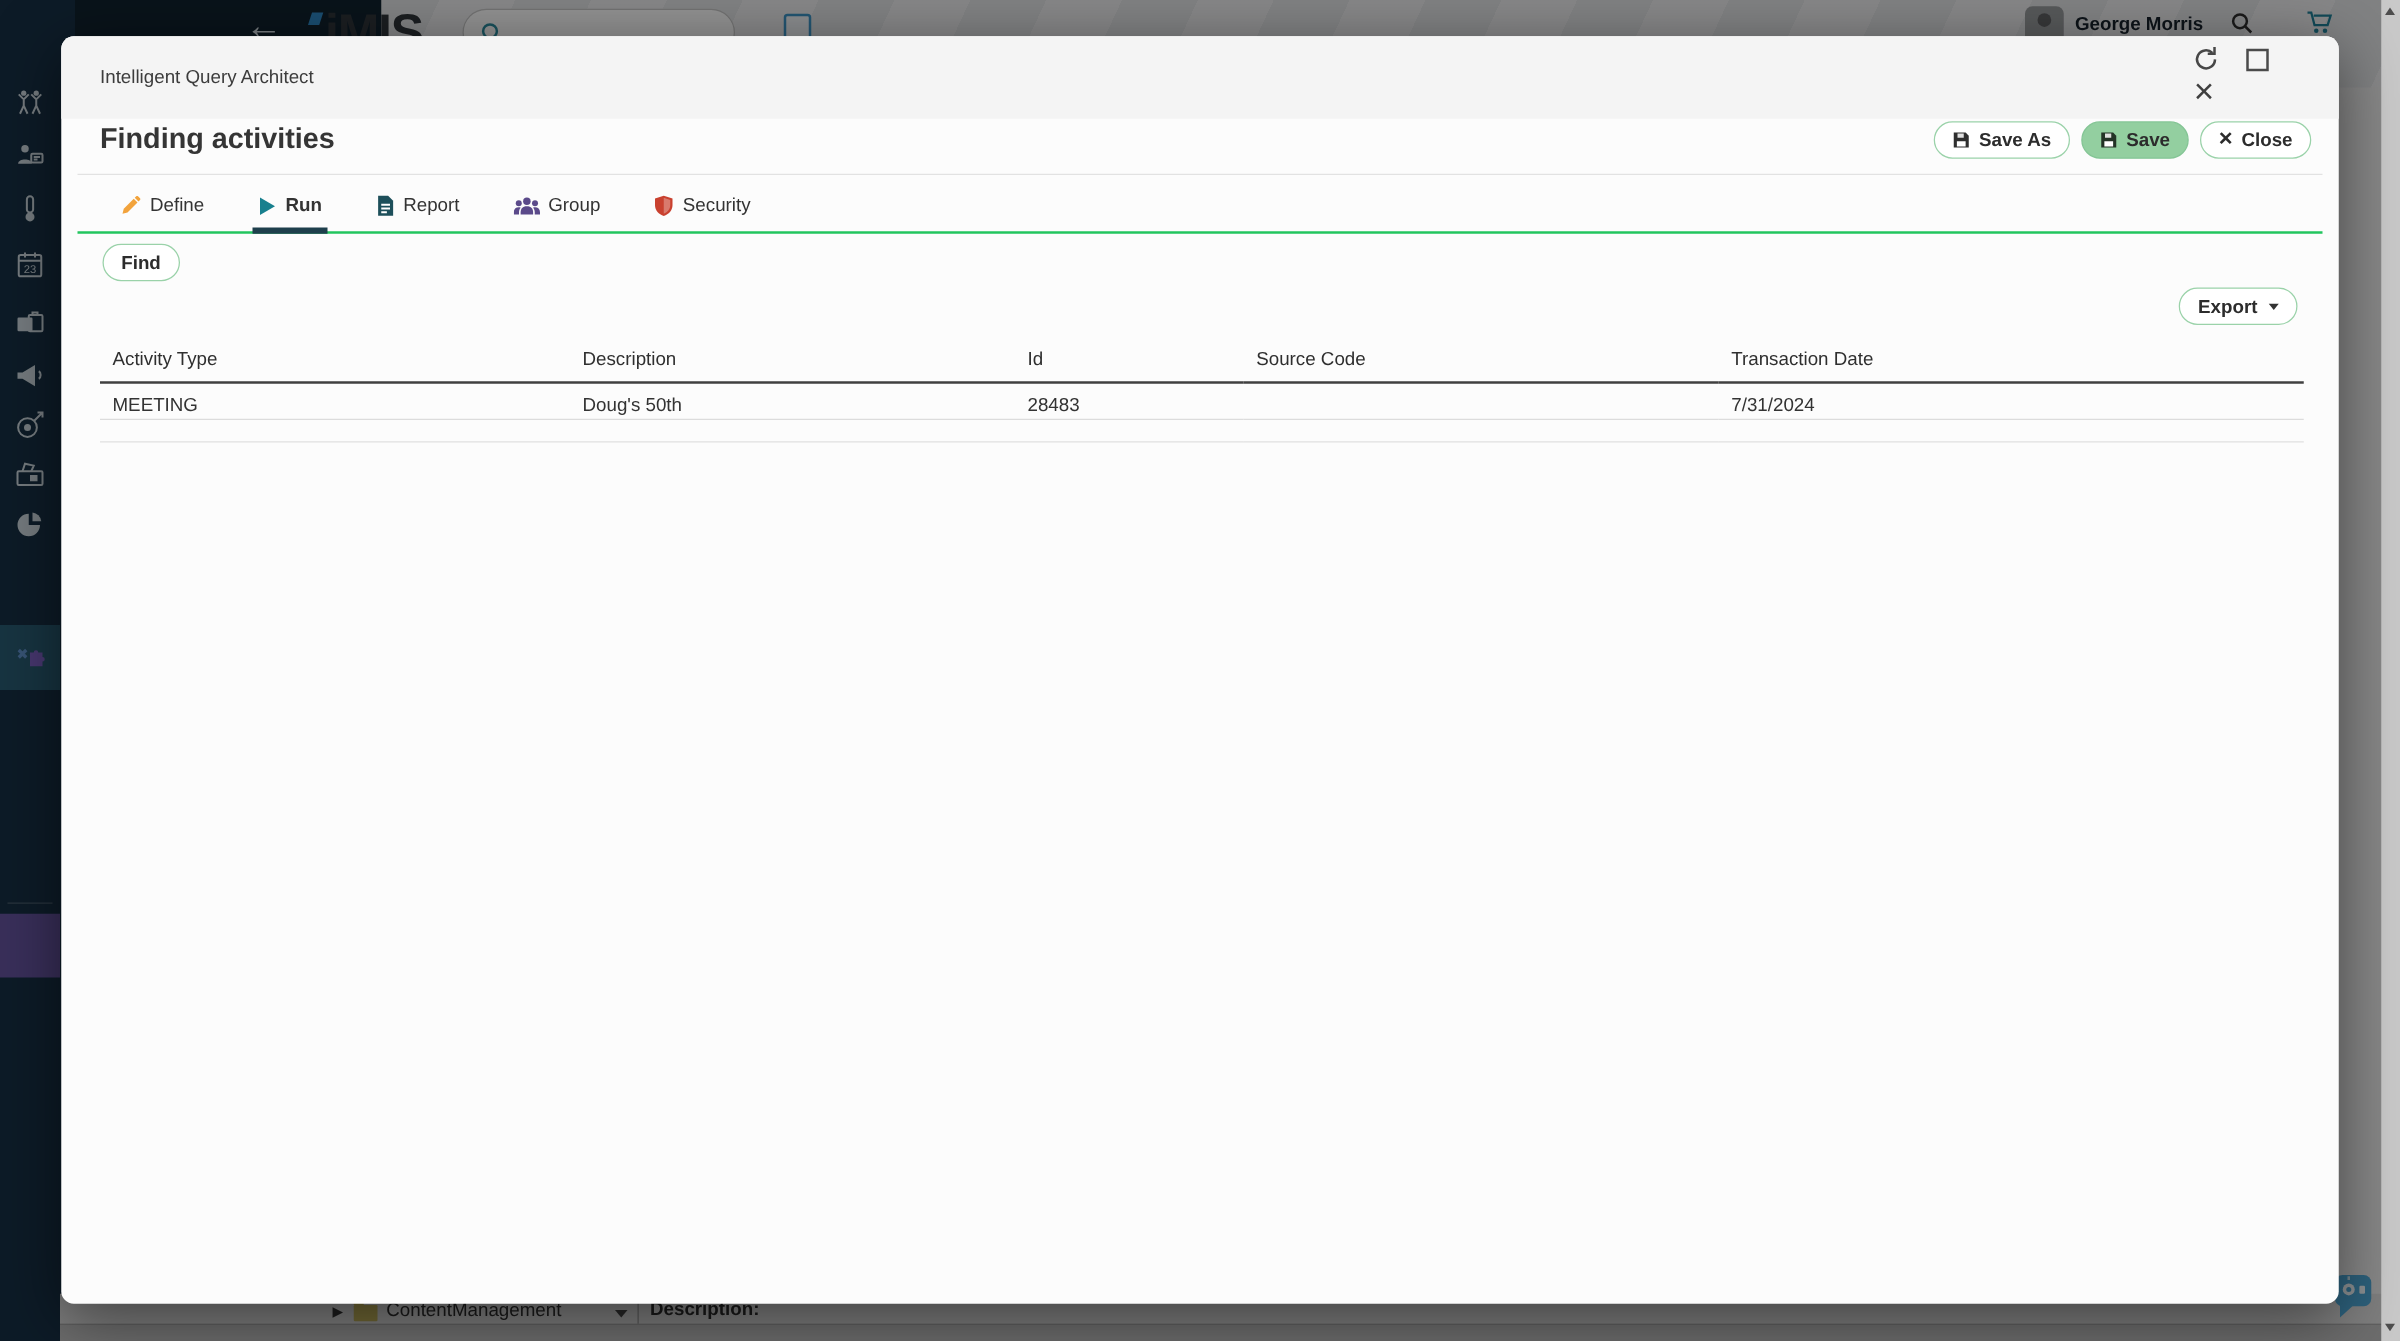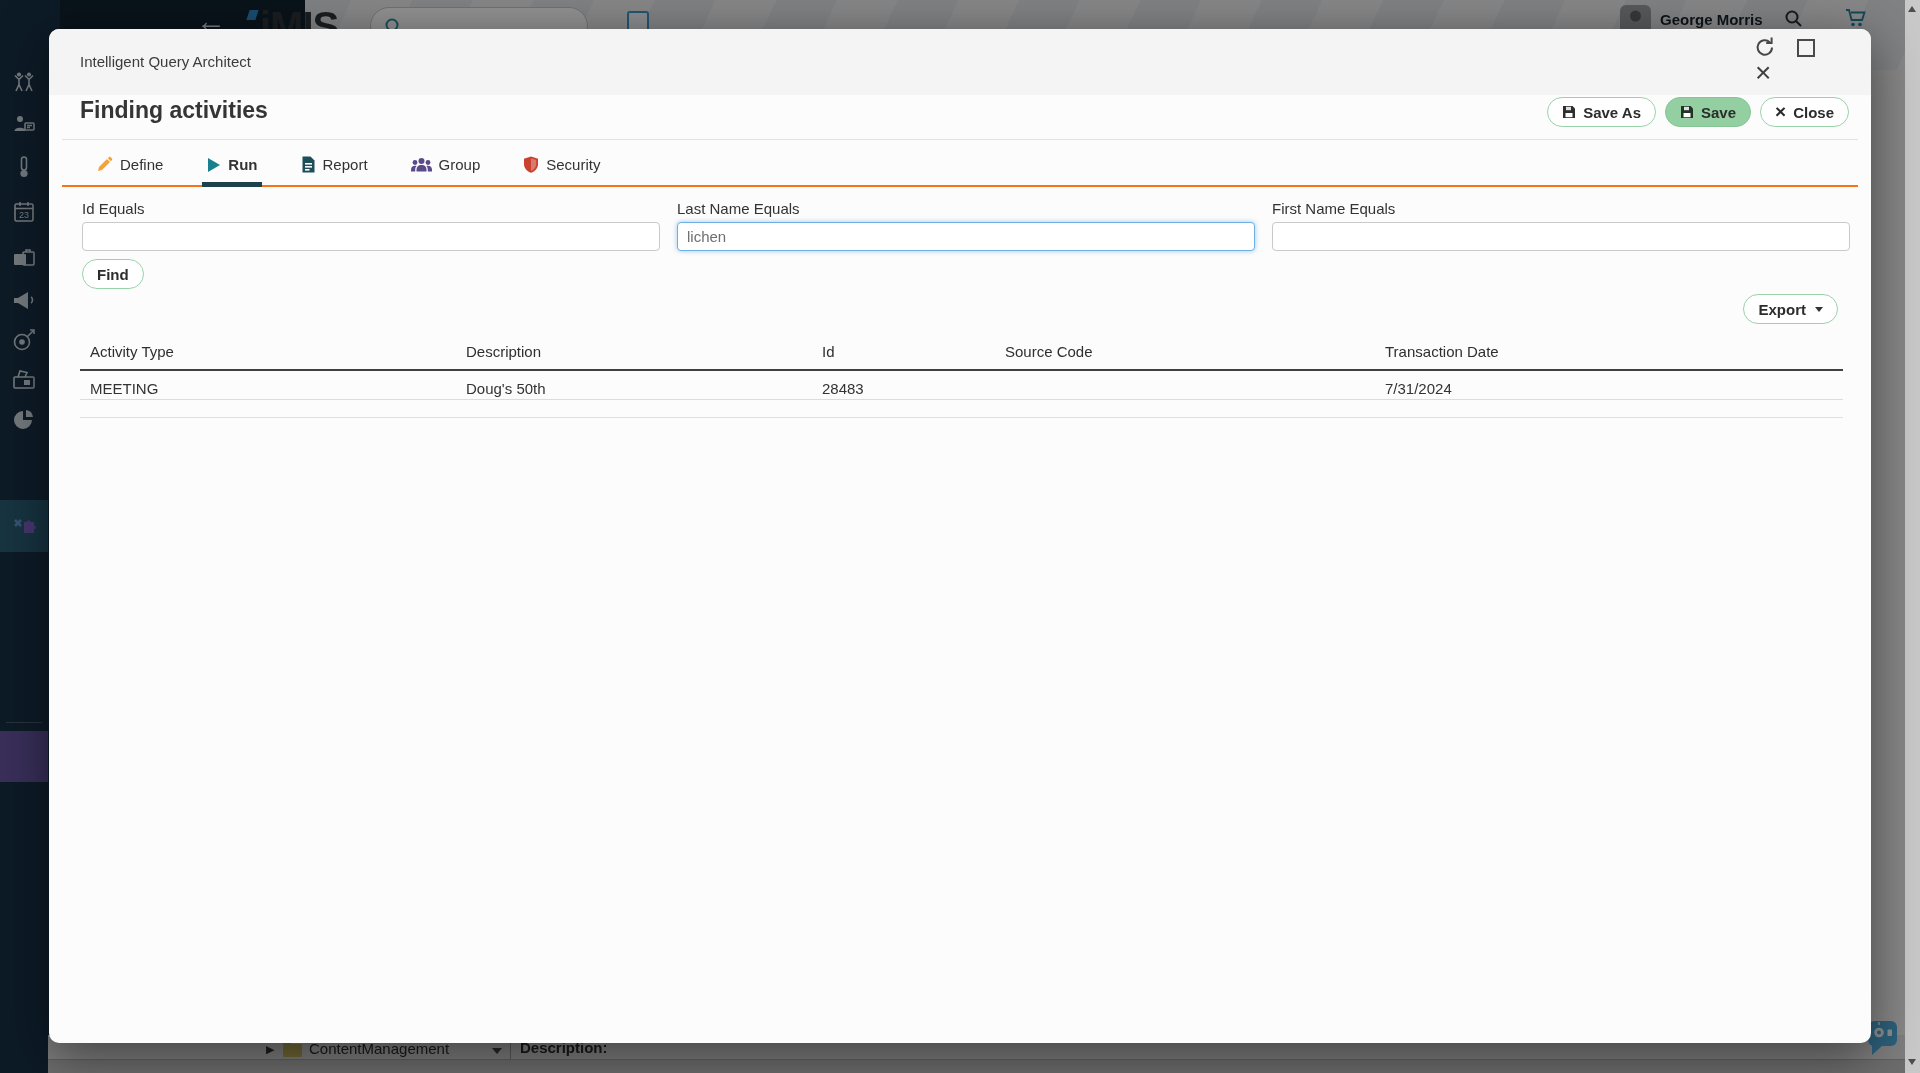--- a/index.html
+++ b/index.html
@@ -63,21 +63,21 @@
 
   .page-head{display:flex;justify-content:space-between;align-items:flex-start;padding:2px 22px 12px 31px;}
   .page-title{font-size:23px;font-weight:bold;color:#353535;}
   .btn-row{display:flex;gap:9px;}
   .pill{display:inline-flex;align-items:center;gap:7px;height:30px;padding:0 14px;border-radius:16px;
     border:1px solid #9ad2a9;background:#fff;font-size:15px;color:#2c2c2c;cursor:pointer;box-sizing:border-box;white-space:nowrap;font-weight:bold;}
   .pill.primary{background:#93cfa0;border-color:#84c595;}
   .pill .x{font-size:19px;line-height:1;margin-top:-2px;}
   .head-divider{border-bottom:1px solid #e2e2e2;margin:0 13px;}
 
-  .tabs{display:flex;gap:35px;margin:12px 13px 0;padding-left:30px;border-bottom:2px solid #f97316;}
+  .tabs{display:flex;gap:35px;margin:12px 13px 0;padding-left:30px;border-bottom:2px solid #22c55e;}
   .tab{display:flex;align-items:center;gap:7px;font-size:15px;color:#333;padding:4px 4px 9px;
     border-bottom:5px solid transparent;margin-bottom:-2px;cursor:pointer;}
   .tab.active{font-weight:bold;border-bottom-color:#1e3f4c;}
   .tab svg{display:block;}
 
   .filters{display:grid;grid-template-columns:repeat(3,1fr);gap:17px;padding:13px 21px 0 33px;}
   .field label{display:block;font-size:15px;color:#333;margin-bottom:5px;}
   .field input{width:100%;box-sizing:border-box;height:29px;border:1px solid #c9c9c9;border-radius:4px;
     padding:0 9px;font-size:15px;color:#6e6e6e;background:#fff;outline:none;font-family:inherit;}
   .field input.focused{border-color:#6cb1e1;box-shadow:0 0 5px rgba(97,163,224,.6);}
@@ -309,34 +309,20 @@
     </div>
     <div class="tab">
       <svg width="16" height="17">
         <path d="M8 0.5 L15 2.8 V8 C15 12.4 12 15.4 8 16.8 C4 15.4 1 12.4 1 8 V2.8 Z" fill="#c9412f"></path>
         <path d="M8 2.2 L13.2 3.9 V8 C13.2 11.2 11.2 13.7 8 15 Z" fill="#ffffff" opacity="0.3"></path>
       </svg>
       <span>Security</span>
     </div>
   </div>
 
-  <div class="filters">
-    <div class="field">
-      <label>Id Equals</label>
-      <input type="text" value="" style="">
-    </div>
-    <div class="field">
-      <label>Last Name Equals</label>
-      <input type="text" class="focused" value="lichen" style="">
-    </div>
-    <div class="field">
-      <label>First Name Equals</label>
-      <input type="text" value="" style="">
-    </div>
-  </div>
 
   <div class="find-row">
     <button class="pill">
       <span>Find</span>
     </button>
   </div>
 
   <div class="export-row">
     <button class="pill">
       <span>Export</span>

